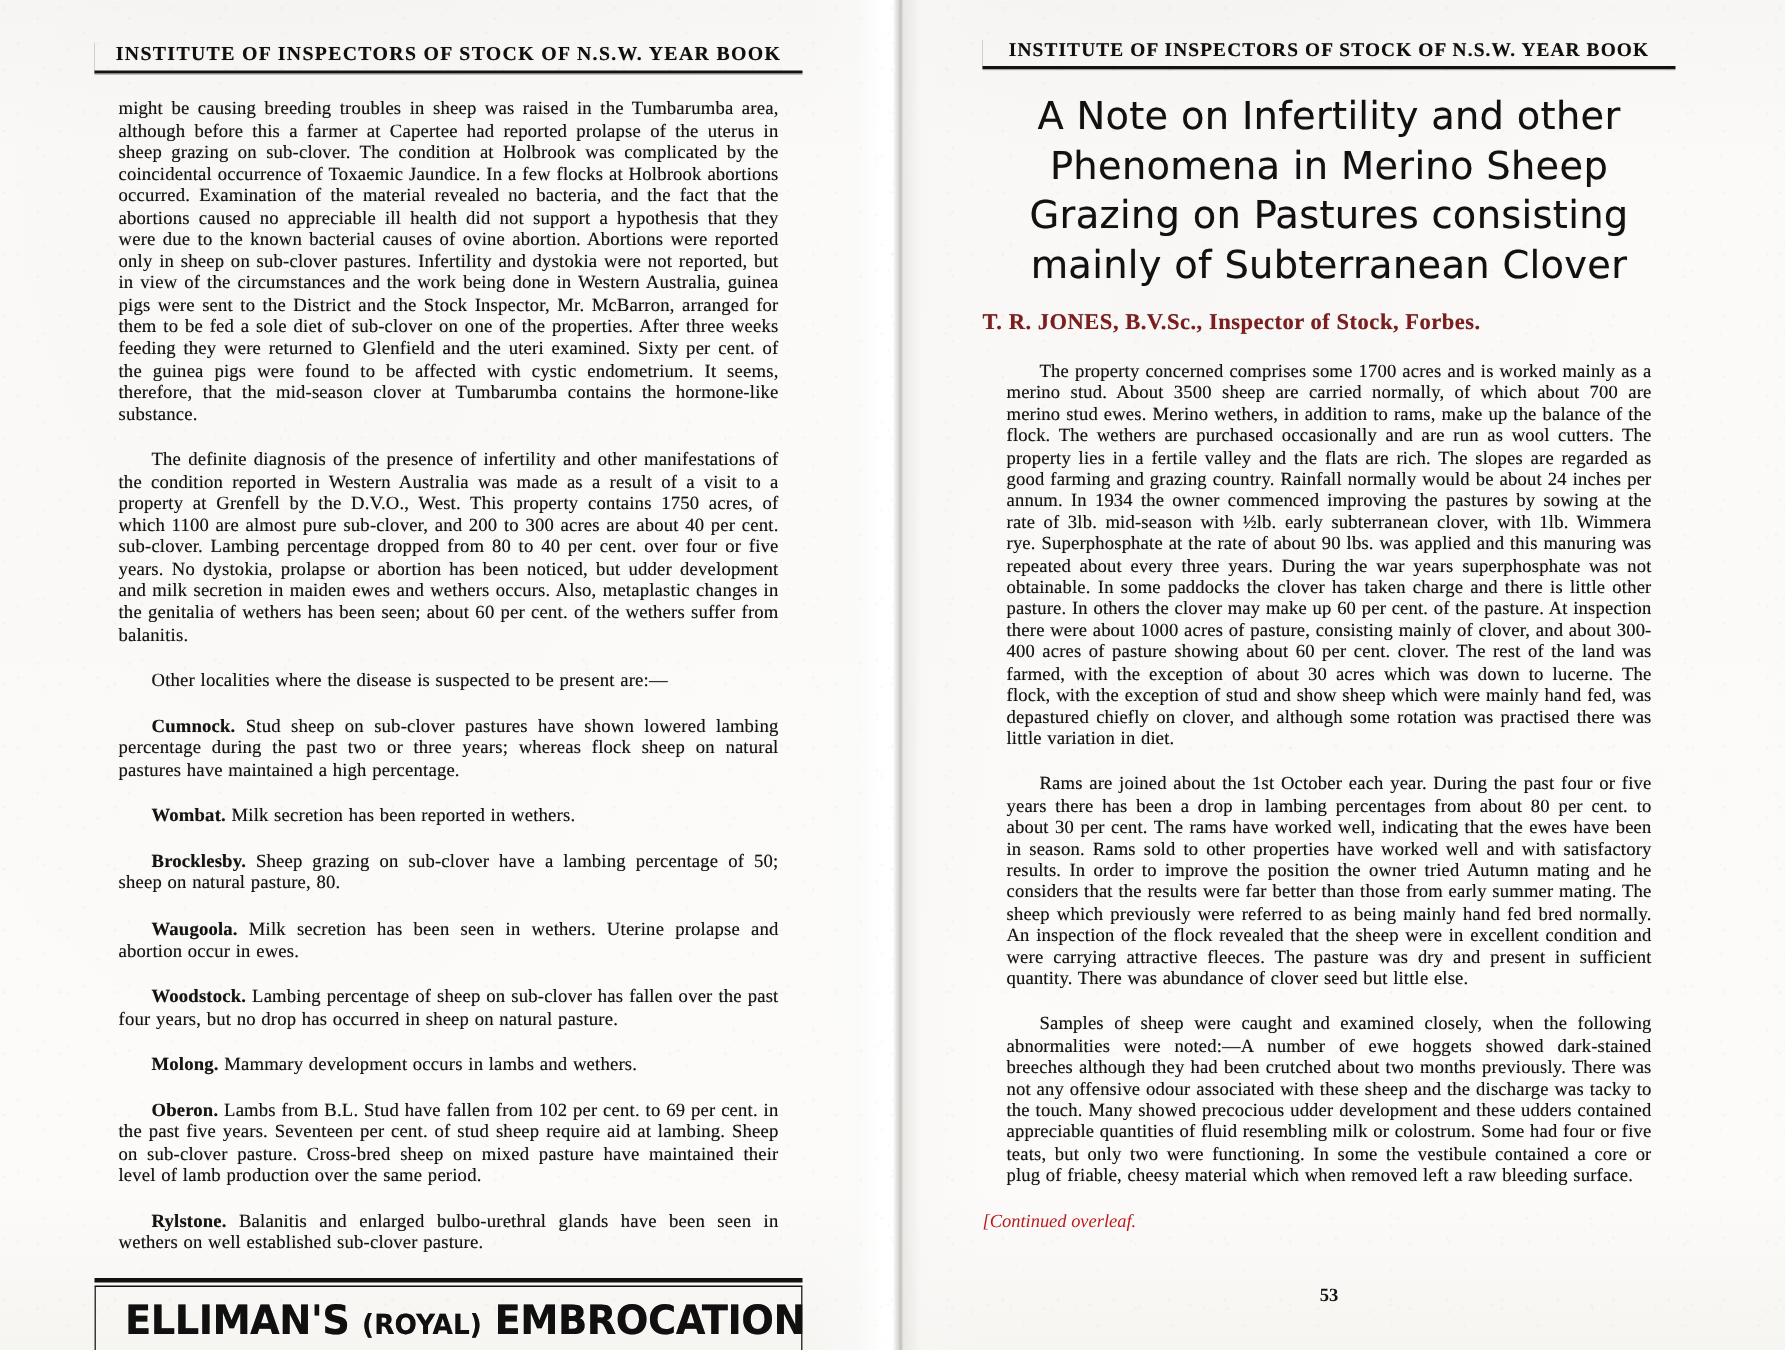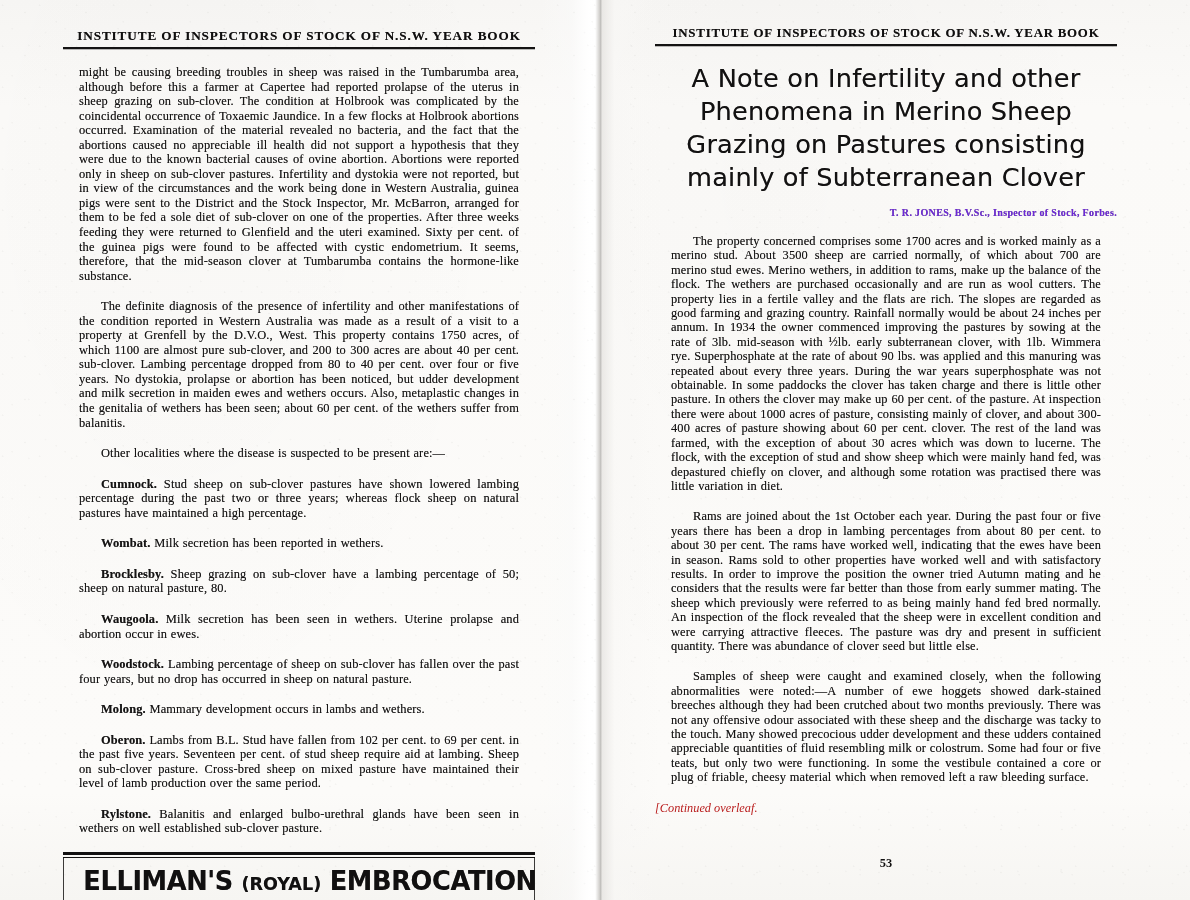--- a/index.html
+++ b/index.html
@@ -122,25 +122,25 @@
     line-height: 33px;
     text-align: center;
     color: #121111;
     margin: 16px 0 0 0;
     letter-spacing: 0.2px;
   }
   .artitle div { white-space: nowrap; }
   .byline {
     font-family: "Liberation Serif", serif;
     font-weight: bold;
-    font-size: 10px;
-    text-align: right;
+    font-size: 15px;
+    text-align: left;
     letter-spacing: 0.35px;
     margin: 13px 0 9px 0;
-    color: #6d28d9;
+    color: #7f1d1d;
   }
   .contd {
     font-family: "Liberation Serif", serif;
     font-style: italic;
     font-size: 12.3px;
     text-align: left;
     margin-top: 10px;
     color: #b91c1c;
   }
 

